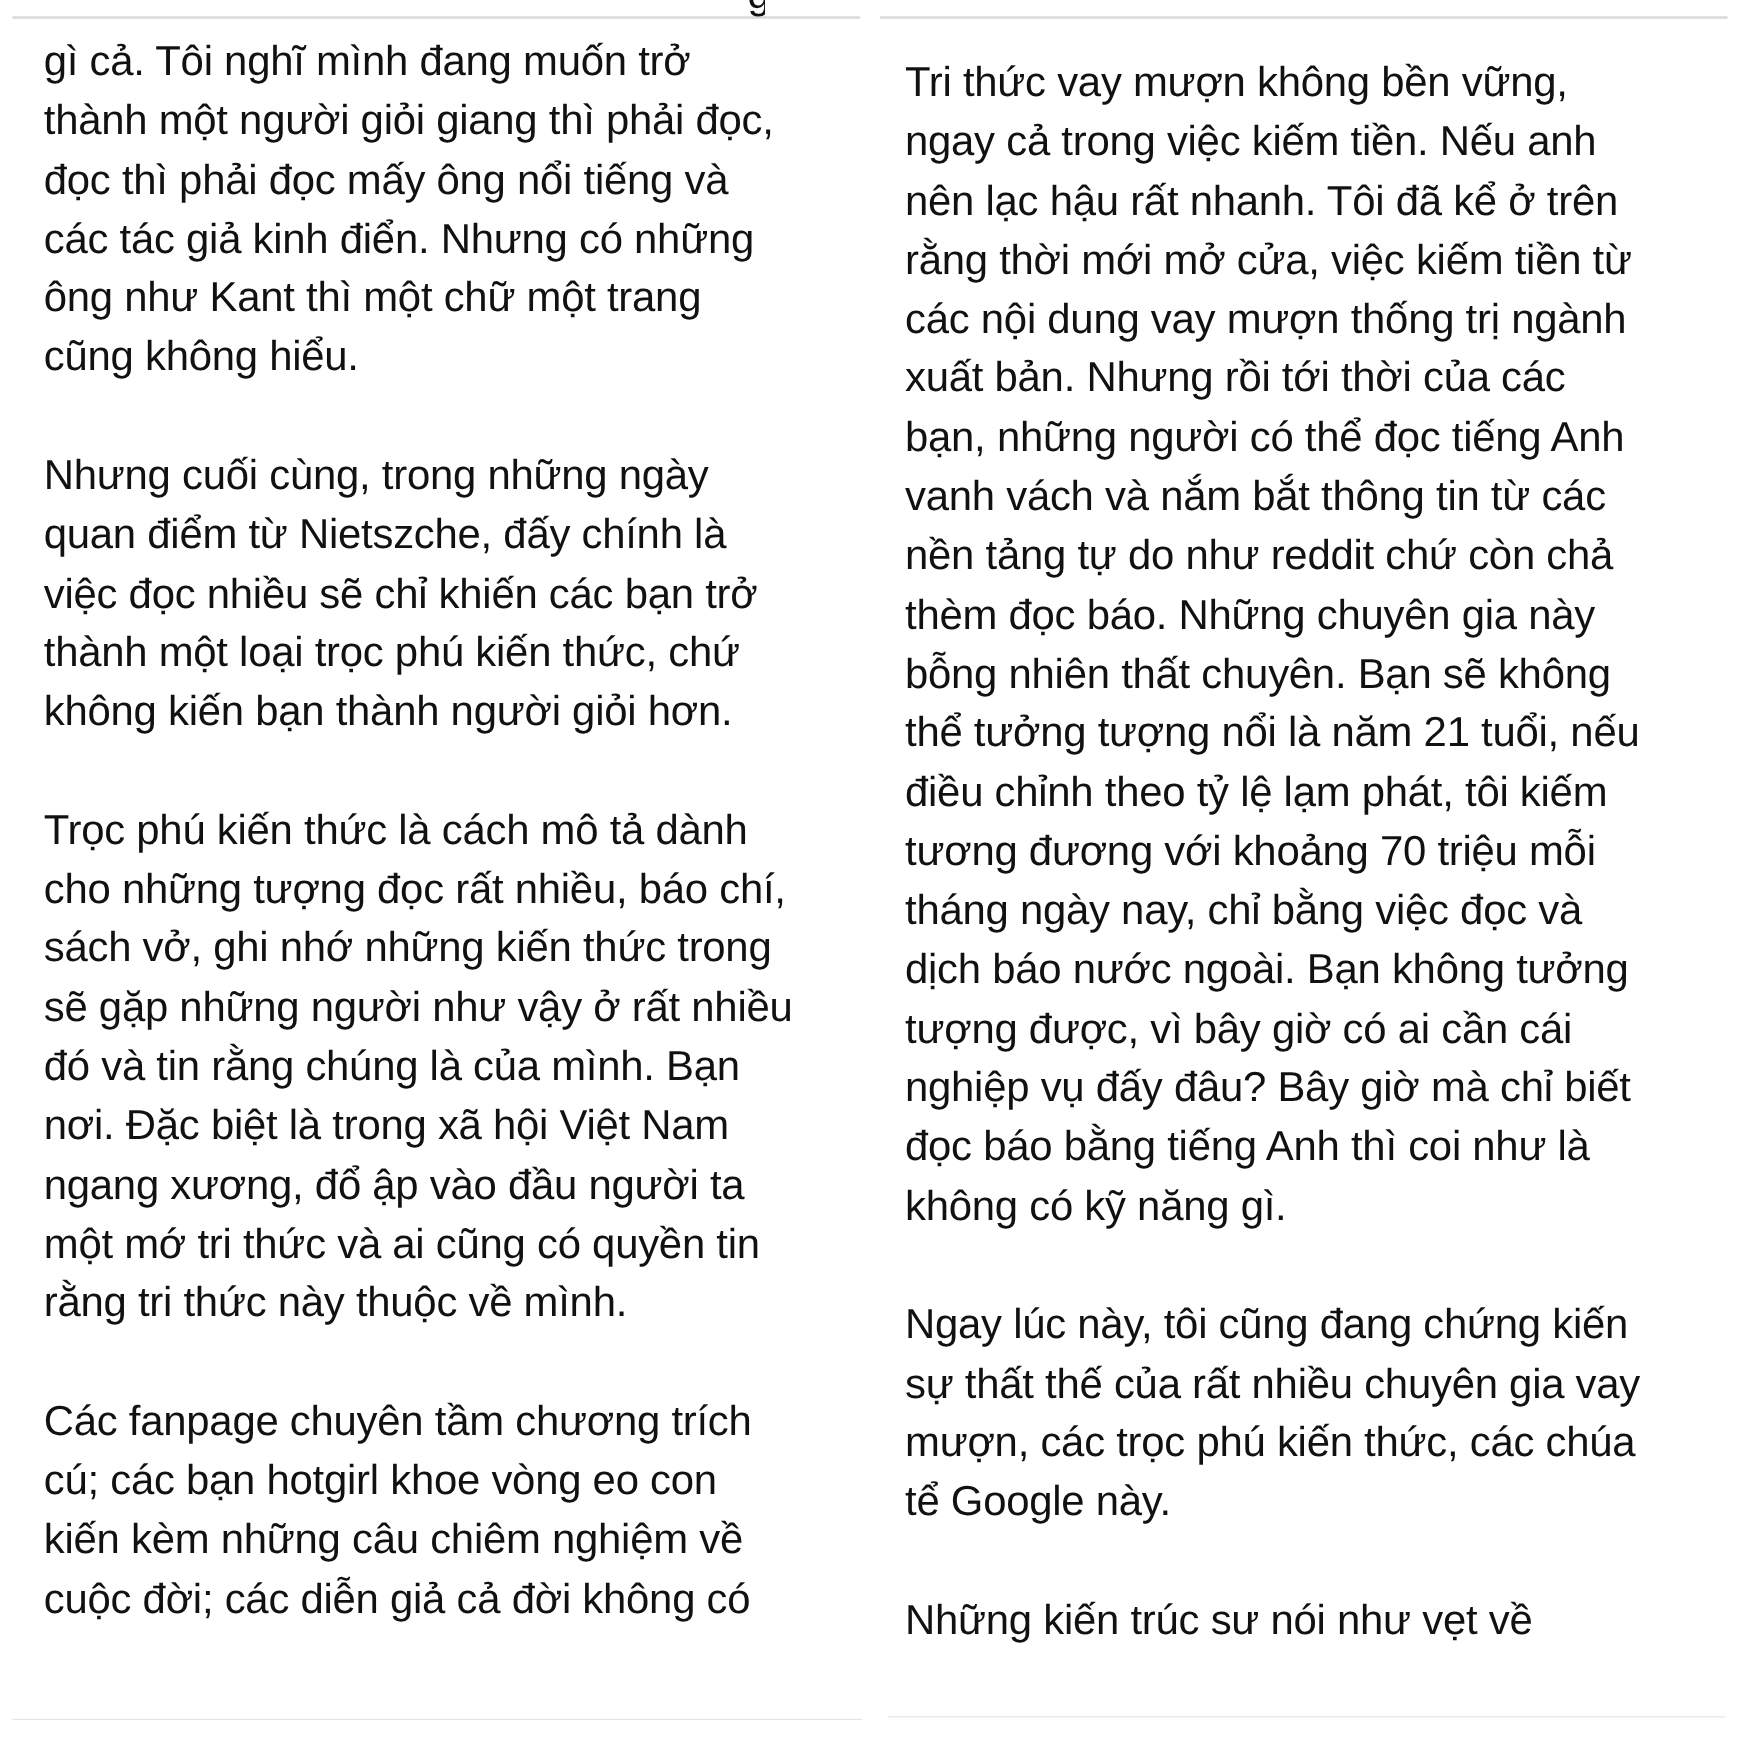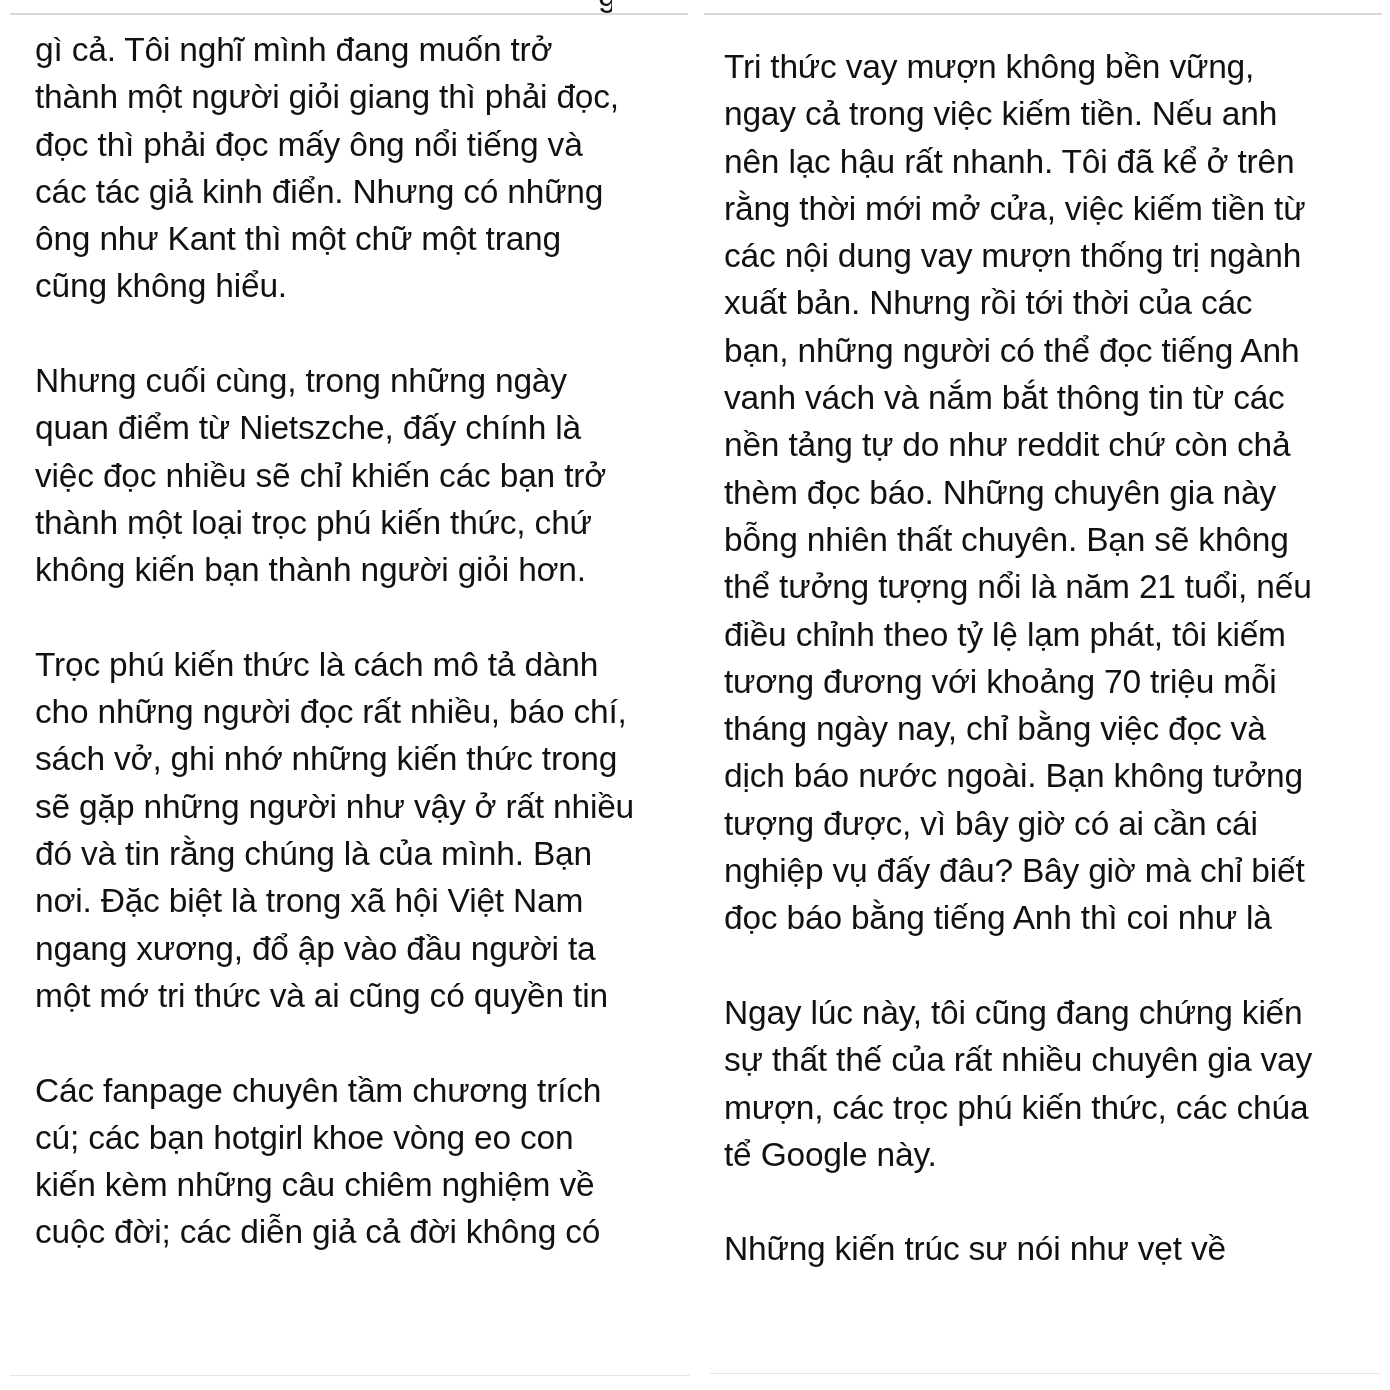--- a/index.html
+++ b/index.html
@@ -97,27 +97,28 @@
     <span class="para-gap"></span>
 
     <span class="line">Nhưng cuối cùng, trong những ngày</span>
     <span class="line">quan điểm từ Nietszche, đấy chính là</span>
     <span class="line">việc đọc nhiều sẽ chỉ khiến các bạn trở</span>
     <span class="line">thành một loại trọc phú kiến thức, chứ</span>
     <span class="line">không kiến bạn thành người giỏi hơn.</span>
     <span class="para-gap"></span>
 
     <span class="line">Trọc phú kiến thức là cách mô tả dành</span>
-    <span class="line">cho những người đọc rất nhiều, báo chí,</span>
+    <span class="line">cho những tượng đọc rất nhiều, báo chí,</span>
     <span class="line">sách vở, ghi nhớ những kiến thức trong</span>
     <span class="line">sẽ gặp những người như vậy ở rất nhiều</span>
     <span class="line">đó và tin rằng chúng là của mình. Bạn</span>
     <span class="line">nơi. Đặc biệt là trong xã hội Việt Nam</span>
     <span class="line">ngang xương, đổ ập vào đầu người ta</span>
     <span class="line">một mớ tri thức và ai cũng có quyền tin</span>
+    <span class="line">rằng tri thức này thuộc về mình.</span>
     <span class="para-gap"></span>
 
     <span class="line">Các fanpage chuyên tầm chương trích</span>
     <span class="line">cú; các bạn hotgirl khoe vòng eo con</span>
     <span class="line">kiến kèm những câu chiêm nghiệm về</span>
     <span class="line">cuộc đời; các diễn giả cả đời không có</span>
   </div>
   <div class="clip-bottom"></div>
   <div class="divider-bottom"></div>
 </div>
@@ -138,20 +139,21 @@
     <span class="line">thèm đọc báo. Những chuyên gia này</span>
     <span class="line">bỗng nhiên thất chuyên. Bạn sẽ không</span>
     <span class="line">thể tưởng tượng nổi là năm 21 tuổi, nếu</span>
     <span class="line">điều chỉnh theo tỷ lệ lạm phát, tôi kiếm</span>
     <span class="line">tương đương với khoảng 70 triệu mỗi</span>
     <span class="line">tháng ngày nay, chỉ bằng việc đọc và</span>
     <span class="line">dịch báo nước ngoài. Bạn không tưởng</span>
     <span class="line">tượng được, vì bây giờ có ai cần cái</span>
     <span class="line">nghiệp vụ đấy đâu? Bây giờ mà chỉ biết</span>
     <span class="line">đọc báo bằng tiếng Anh thì coi như là</span>
+    <span class="line">không có kỹ năng gì.</span>
     <span class="para-gap"></span>
 
     <span class="line">Ngay lúc này, tôi cũng đang chứng kiến</span>
     <span class="line">sự thất thế của rất nhiều chuyên gia vay</span>
     <span class="line">mượn, các trọc phú kiến thức, các chúa</span>
     <span class="line">tể Google này.</span>
     <span class="para-gap"></span>
 
     <span class="line">Những kiến trúc sư nói như vẹt về</span>
   </div>

